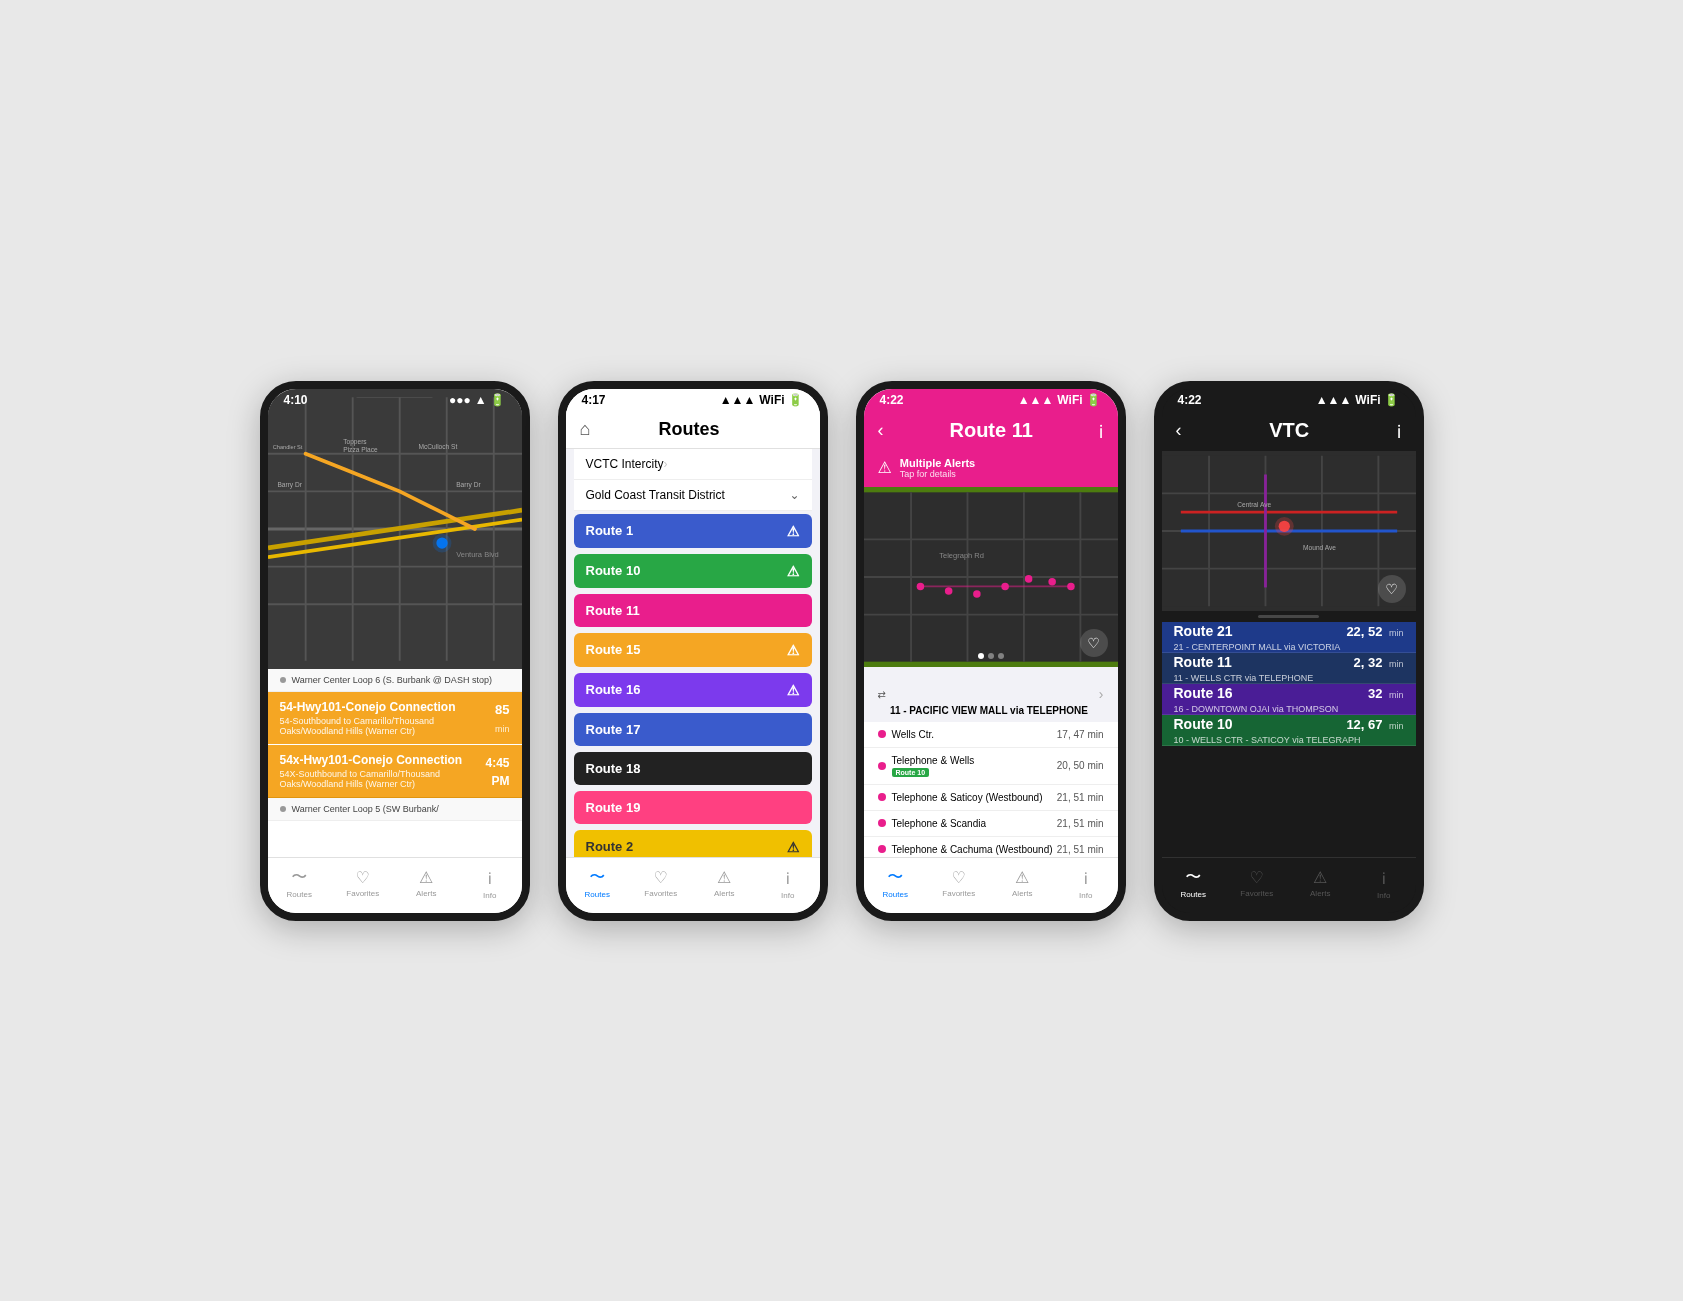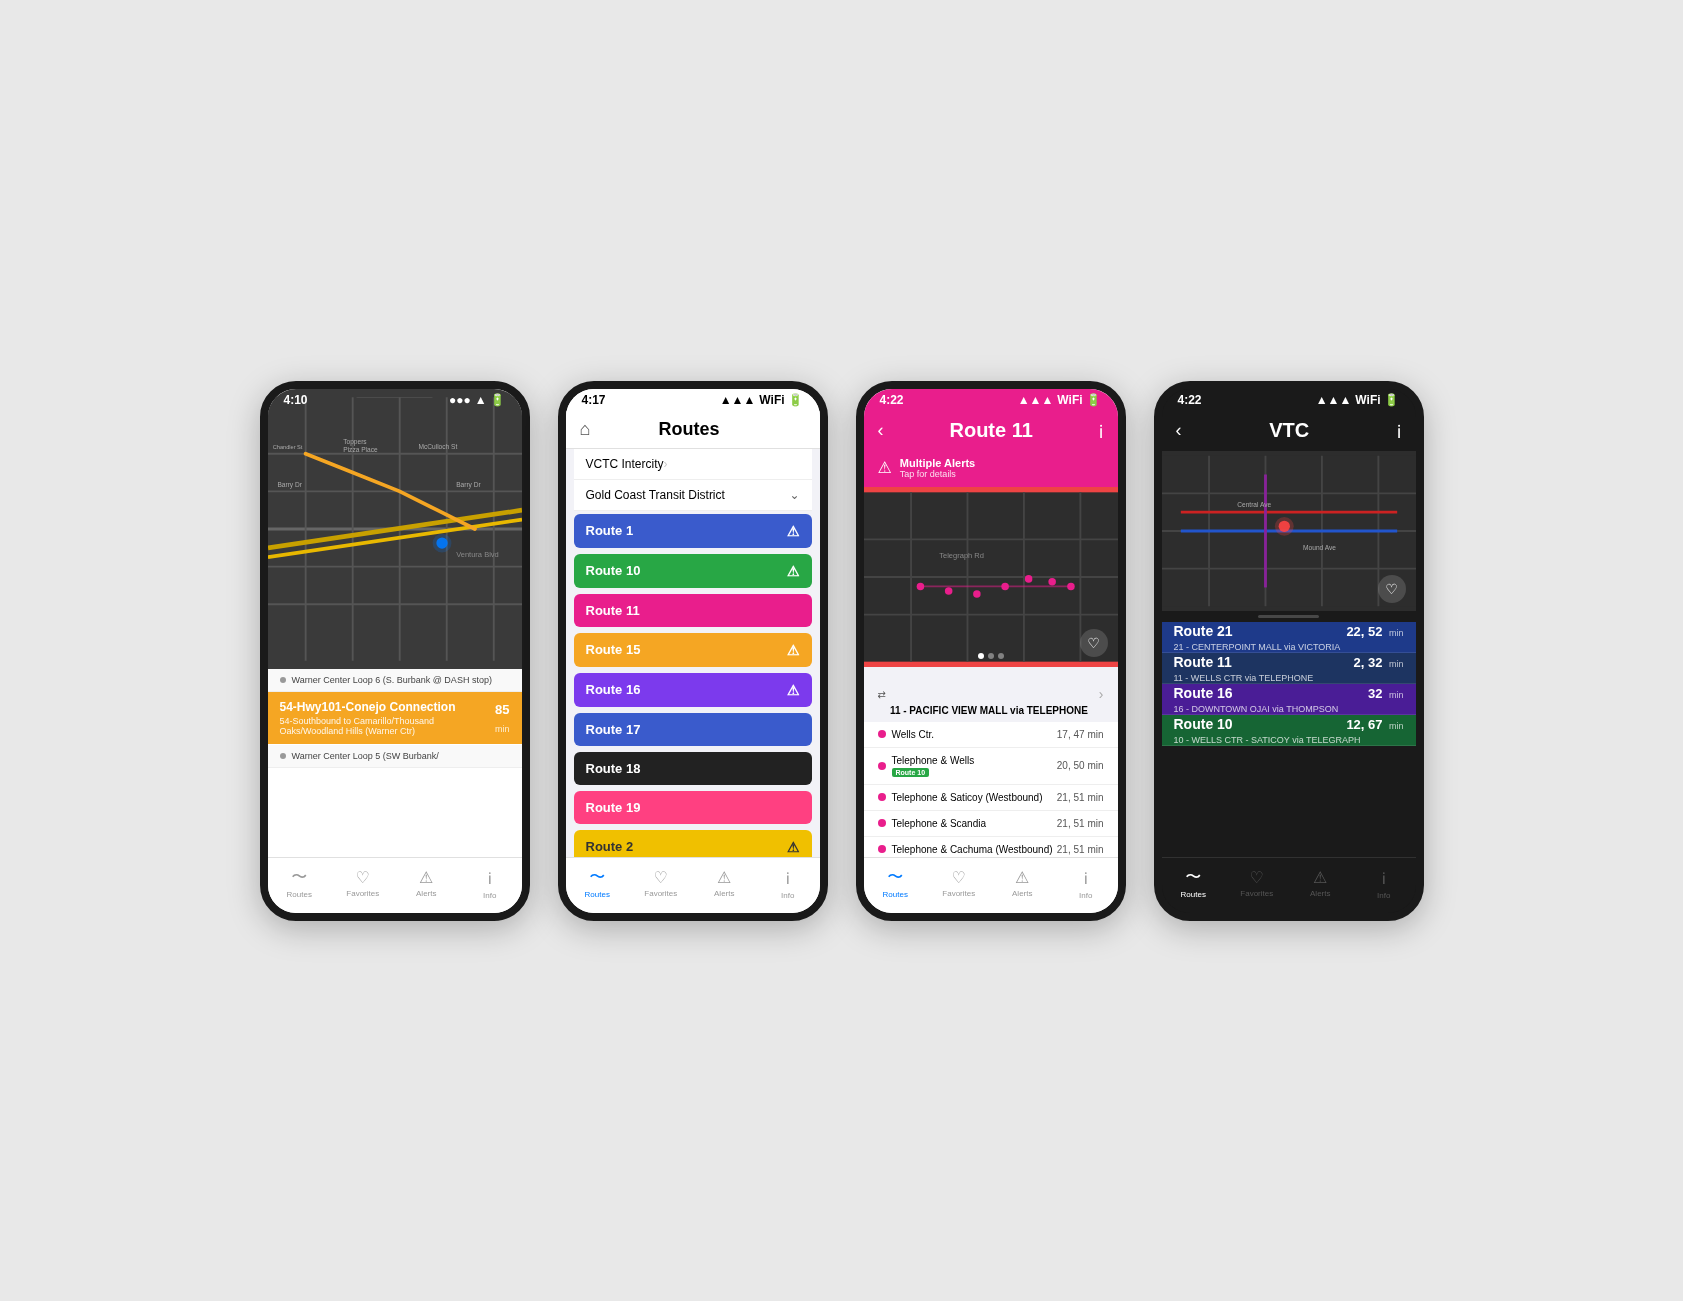--- a/index.html
+++ b/index.html
@@ -241,21 +241,21 @@
       padding: 6px 14px 8px;
       display: flex;
       align-items: center;
       gap: 8px;
       flex-shrink: 0;
     }
     .alert-text { color: #fff; font-size: 11px; font-weight: 600; }
     .alert-sub { color: rgba(255,255,255,0.85); font-size: 9px; }
     .map-phone3 {
       height: 180px;
-      background: #ef4444;
+      background: #4d7c0f;
       position: relative;
       flex-shrink: 0;
       overflow: hidden;
     }
     .map-dots-indicator {
       position: absolute;
       bottom: 8px;
       left: 50%;
       transform: translateX(-50%);
       display: flex;
@@ -425,20 +425,31 @@
         </div>
         <div class="route-item-orange">
           <div class="route-item-row">
             <div>
               <div class="route-name">54-Hwy101-Conejo Connection</div>
               <div class="route-sub">54-Southbound to Camarillo/Thousand Oaks/Woodland Hills (Warner Ctr)</div>
             </div>
             <div style="text-align:right;">
               <span class="route-time">85</span>
               <span style="font-size:9px; color:rgba(255,255,255,0.8);">min</span>
+            </div>
+          </div>
+        </div>
+        <div style="background:#f5a623; color:#fff; padding:8px 12px; border-bottom:1px solid #e0950f;">
+          <div class="route-item-row">
+            <div>
+              <div style="font-weight:700; font-size:12px;">54x-Hwy101-Conejo Connection</div>
+              <div style="font-size:9px; color:rgba(255,255,255,0.9); margin-top:2px;">54X-Southbound to Camarillo/Thousand Oaks/Woodland Hills (Warner Ctr)</div>
+            </div>
+            <div style="text-align:right;">
+              <span style="font-weight:700; font-size:12px;">4:45 PM</span>
             </div>
           </div>
         </div>
         <div class="route-item-gray">
           <div class="dot-gray"></div>
           <span style="font-size:9px; color:#444;">Warner Center Loop 5 (SW Burbank/</span>
         </div>
       </div>
     </div>
     <div class="bottom-nav">

